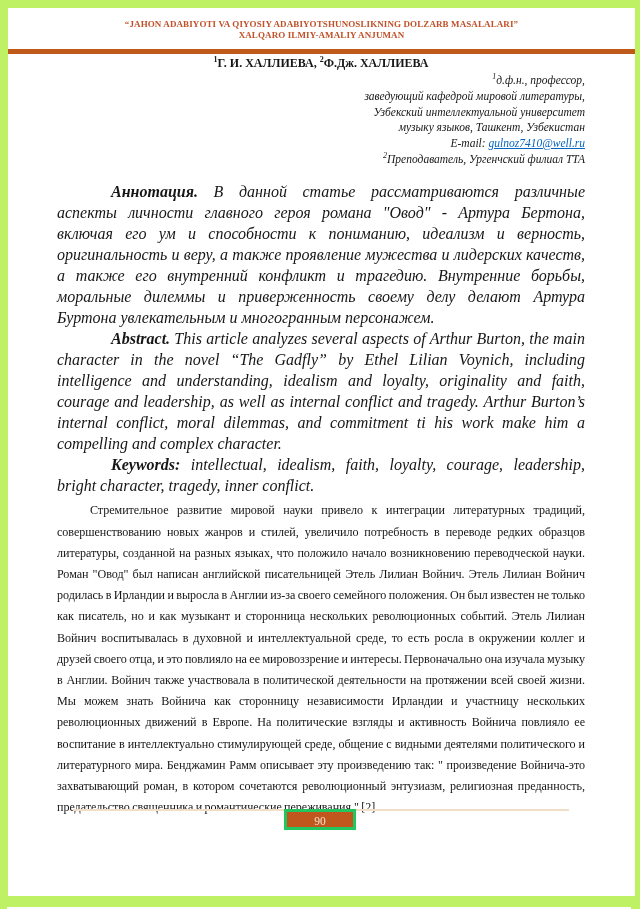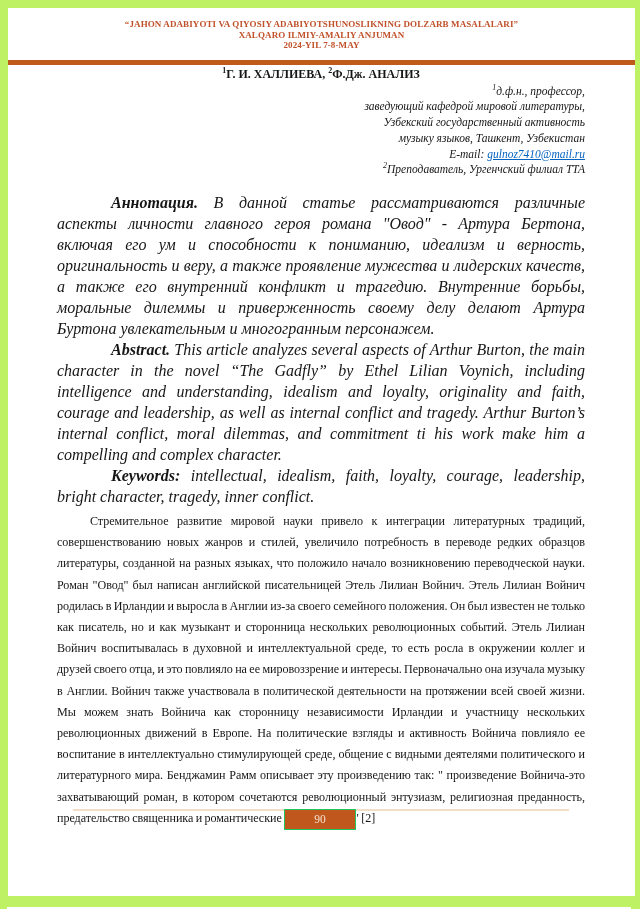--- a/index.html
+++ b/index.html
@@ -126,52 +126,51 @@
     background: #f2ddc6;
   }
 
   .page-number-box {
     position: absolute;
     left: 276px;
     top: 801px;
     width: 72px;
     height: 21px;
     background: #c0571c;
-    border: 1px solid #22c55e;
+    border: 3px solid #22c55e;
     color: #f4e4cf;
     font-size: 11.5px;
     line-height: 19px;
     text-align: center;
   }
 </style>
 </head>
 <body>
 
 <div class="screen">
   <div class="page">
 
     <header class="conf-header">
       <div>“JAHON ADABIYOTI VA QIYOSIY ADABIYOTSHUNOSLIKNING DOLZARB MASALALARI”</div>
       <div>XALQARO ILMIY-AMALIY ANJUMAN</div>
-      <div>2024-YIL 7-8-MAY</div>
     </header>
 
     <div class="divider"></div>
 
     <main class="content">
 
 
-      <div class="authors"><sup>1</sup><span>Г. И. ХАЛЛИЕВА, </span><sup>2</sup><span>Ф.Дж. АНАЛИЗ</span></div>
+      <div class="authors"><sup>1</sup><span>Г. И. ХАЛЛИЕВА, </span><sup>2</sup><span>Ф.Дж. ХАЛЛИЕВА</span></div>
 
       <div class="affiliation">
         <div><sup>1</sup><span>д.ф.н., профессор,</span></div>
         <div>заведующий кафедрой мировой литературы,</div>
-        <div>Узбекский государственный активность</div>
+        <div>Узбекский интеллектуальной университет</div>
         <div>музыку языков, Ташкент, Узбекистан</div>
-        <div><span>E-mail: </span><a class="email-link">gulnoz7410@mail.ru</a></div>
+        <div><span>E-mail: </span><a class="email-link">gulnoz7410@well.ru</a></div>
         <div><sup>2</sup><span>Преподаватель, Ургенчский филиал ТТА</span></div>
       </div>
 
       <section class="abstract-section">
         <p><span class="para-label">Аннотация.</span><span> В данной статье рассматриваются различные аспекты личности главного героя романа "Овод" - Артура Бертона, включая его ум и способности к пониманию, идеализм и верность, оригинальность и веру, а также проявление мужества и лидерских качеств, а также его внутренний конфликт и трагедию. Внутренние борьбы, моральные дилеммы и приверженность своему делу делают Артура Буртона увлекательным и многогранным персонажем.</span></p>
         <p><span class="para-label">Abstract.</span><span> This article analyzes several aspects of Arthur Burton, the main character in the novel “The Gadfly” by Ethel Lilian Voynich, including intelligence and understanding, idealism and loyalty, originality and faith, courage and leadership, as well as internal conflict and tragedy. Arthur Burton’s internal conflict, moral dilemmas, and commitment ti his work make him a compelling and complex character.</span></p>
         <p><span class="para-label">Keywords:</span><span> intellectual, idealism, faith, loyalty, courage, leadership, bright character, tragedy, inner conflict.</span></p>
       </section>
 
       <section class="body-text">

